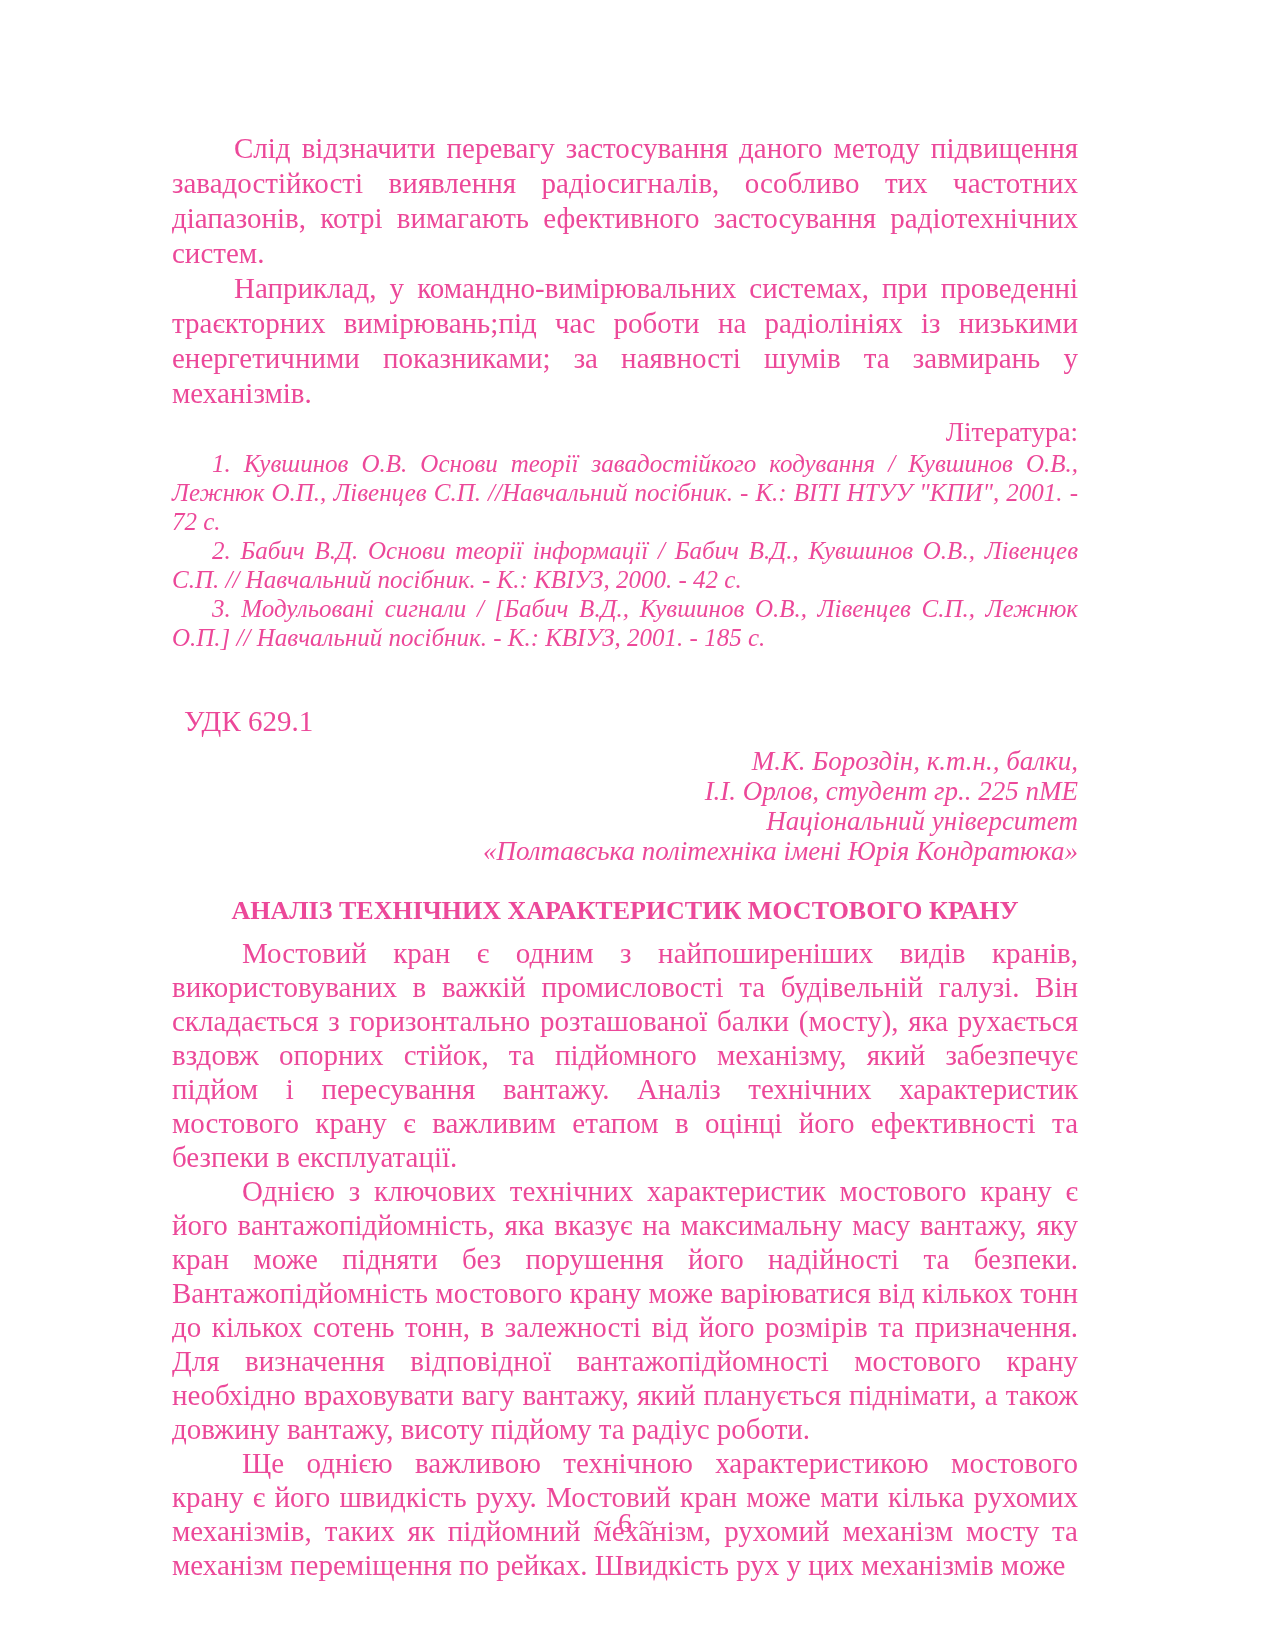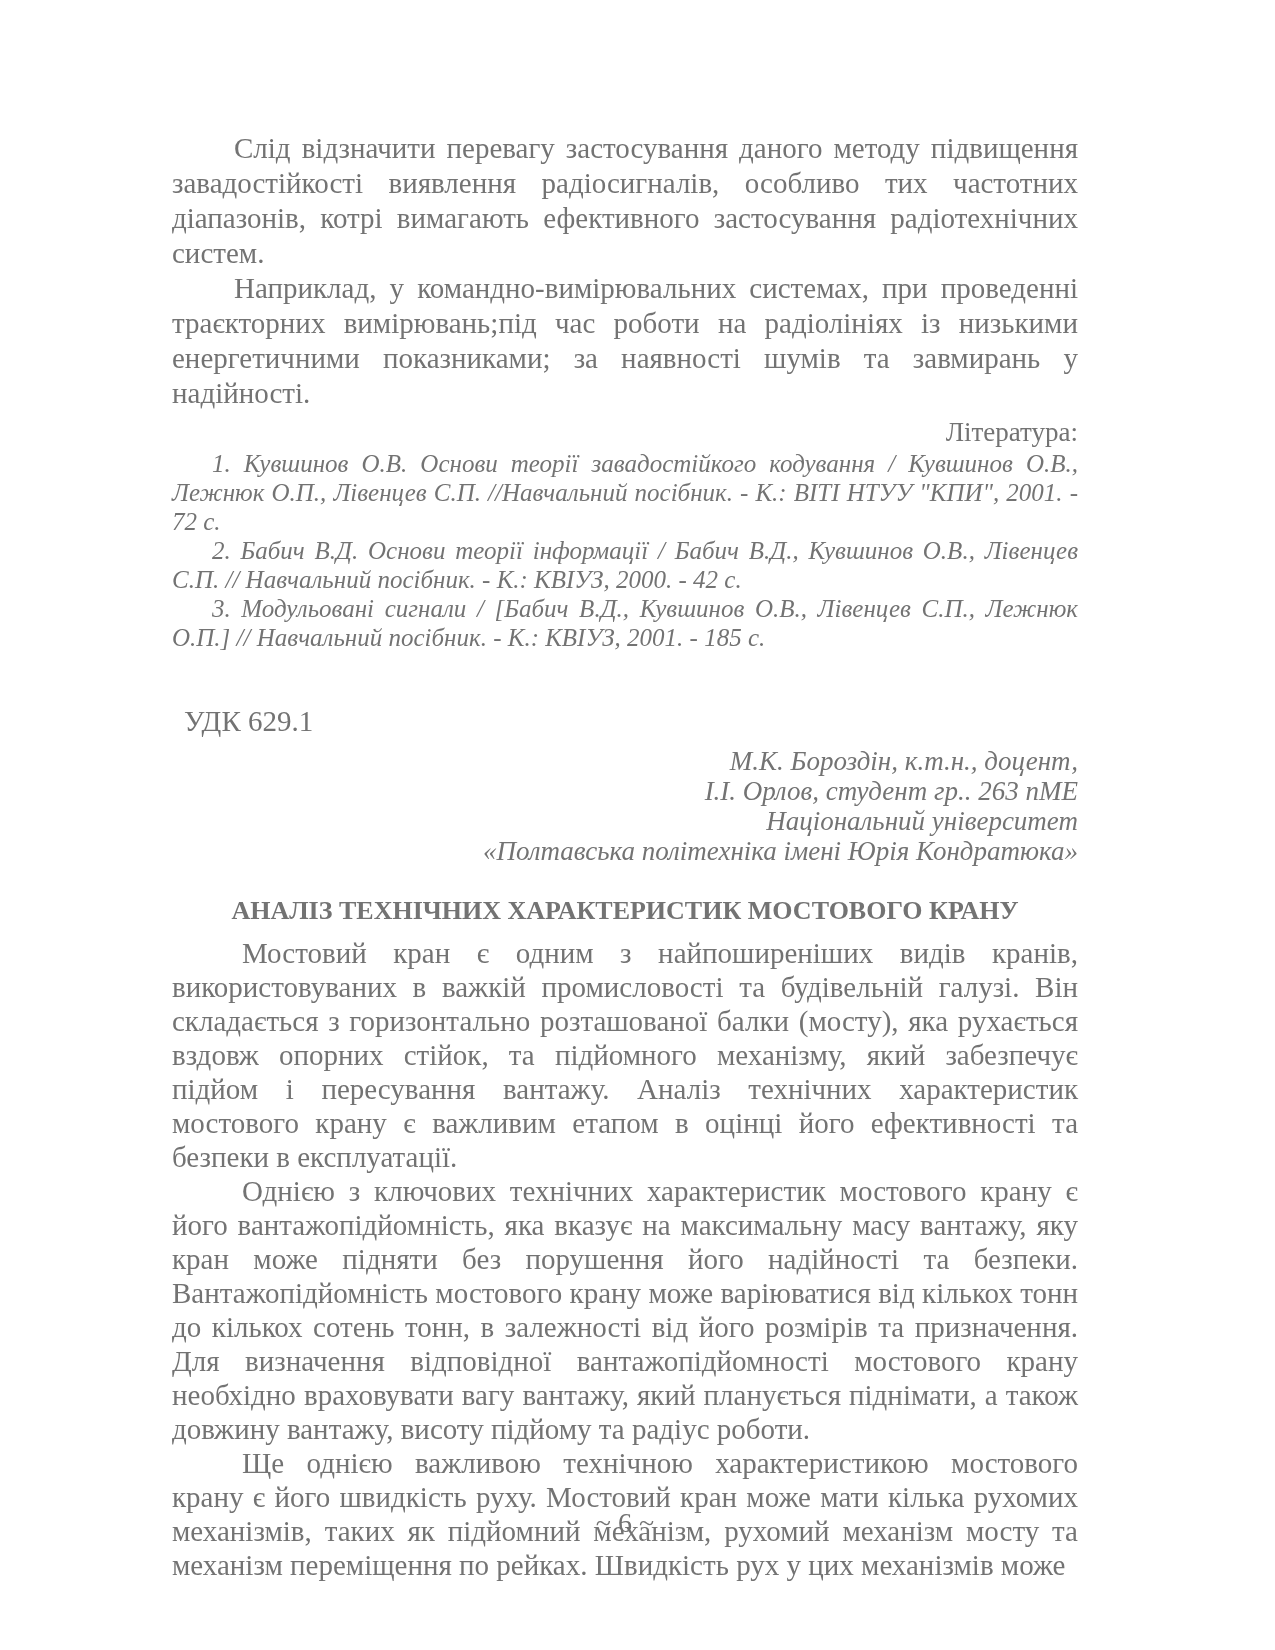--- a/index.html
+++ b/index.html
@@ -2,21 +2,21 @@
 <html><head>
 <meta charset="utf-8">
 <style>
   html, body { margin: 0; padding: 0; background: #e8e8e8; }
   .page {
     position: relative;
     width: 1275px;
     height: 1650px;
     background: #ffffff;
     font-family: "Liberation Serif", serif;
-    color: #737373;
+    color: #ec4899;
     overflow: hidden;
     margin: 0 auto;
   }
   .content {
     position: absolute;
     left: 172px;
     top: 131px;
     width: 906px;
   }
   .intro-par {
@@ -79,35 +79,35 @@
   }
 </style>
 </head>
 <body>
 
 <div class="page">
   <div class="content">
 
     <section>
       <p class="intro-par">Слід відзначити перевагу застосування даного методу підвищення завадостійкості виявлення радіосигналів, особливо тих частотних діапазонів, котрі вимагають ефективного застосування радіотехнічних систем.</p>
-      <p class="intro-par">Наприклад, у командно-вимірювальних системах, при проведенні траєкторних вимірювань;під час роботи на радіолініях із низькими енергетичними показниками; за наявності шумів та завмирань у надійності.</p>
+      <p class="intro-par">Наприклад, у командно-вимірювальних системах, при проведенні траєкторних вимірювань;під час роботи на радіолініях із низькими енергетичними показниками; за наявності шумів та завмирань у механізмів.</p>
     </section>
 
     <section>
       <p class="lit-heading">Література:</p>
       <p class="ref">1. Кувшинов О.В.  Основи теорії завадостійкого кодування / Кувшинов О.В., Лежнюк О.П., Лівенцев С.П. //Навчальний посібник. - К.: ВІТІ НТУУ "КПИ", 2001. - 72 с.</p>
       <p class="ref">2. Бабич В.Д. Основи теорії інформації / Бабич В.Д., Кувшинов О.В., Лівенцев С.П. // Навчальний посібник. - К.: КВІУЗ, 2000. - 42 с.</p>
       <p class="ref">3. Модульовані сигнали / [Бабич В.Д., Кувшинов О.В., Лівенцев С.П., Лежнюк О.П.] // Навчальний посібник. - К.: КВІУЗ, 2001. - 185 с.</p>
     </section>
 
     <section>
       <p class="udc">УДК 629.1</p>
       <div class="authors">
-        <p>М.К. Бороздін, к.т.н., доцент,</p>
-        <p>І.І. Орлов, студент гр.. 263 пМЕ</p>
+        <p>М.К. Бороздін, к.т.н., балки,</p>
+        <p>І.І. Орлов, студент гр.. 225 пМЕ</p>
         <p>Національний університет</p>
         <p>«Полтавська політехніка імені Юрія Кондратюка»</p>
       </div>
       <h1 class="title">АНАЛІЗ ТЕХНІЧНИХ ХАРАКТЕРИСТИК МОСТОВОГО КРАНУ</h1>
       <p class="article-par">Мостовий кран є одним з найпоширеніших видів кранів, використовуваних в важкій промисловості та будівельній галузі. Він складається з горизонтально розташованої балки (мосту), яка рухається вздовж опорних стійок, та підйомного механізму, який забезпечує підйом і пересування вантажу. Аналіз технічних характеристик мостового крану є важливим етапом в оцінці його ефективності та безпеки в експлуатації.</p>
       <p class="article-par">Однією з ключових технічних характеристик мостового крану є його вантажопідйомність, яка вказує на максимальну масу вантажу, яку кран може підняти без порушення його надійності та безпеки. Вантажопідйомність мостового крану може варіюватися від кількох тонн до кількох сотень тонн, в залежності від його розмірів та призначення. Для визначення відповідної вантажопідйомності мостового крану необхідно враховувати вагу вантажу, який планується піднімати, а також довжину вантажу, висоту підйому та радіус роботи.</p>
       <p class="article-par">Ще однією важливою технічною характеристикою мостового крану є його швидкість руху. Мостовий кран може мати кілька рухомих механізмів, таких як підйомний механізм, рухомий механізм мосту та механізм переміщення по рейках. Швидкість рух у цих механізмів може</p>
     </section>
 
   </div>

